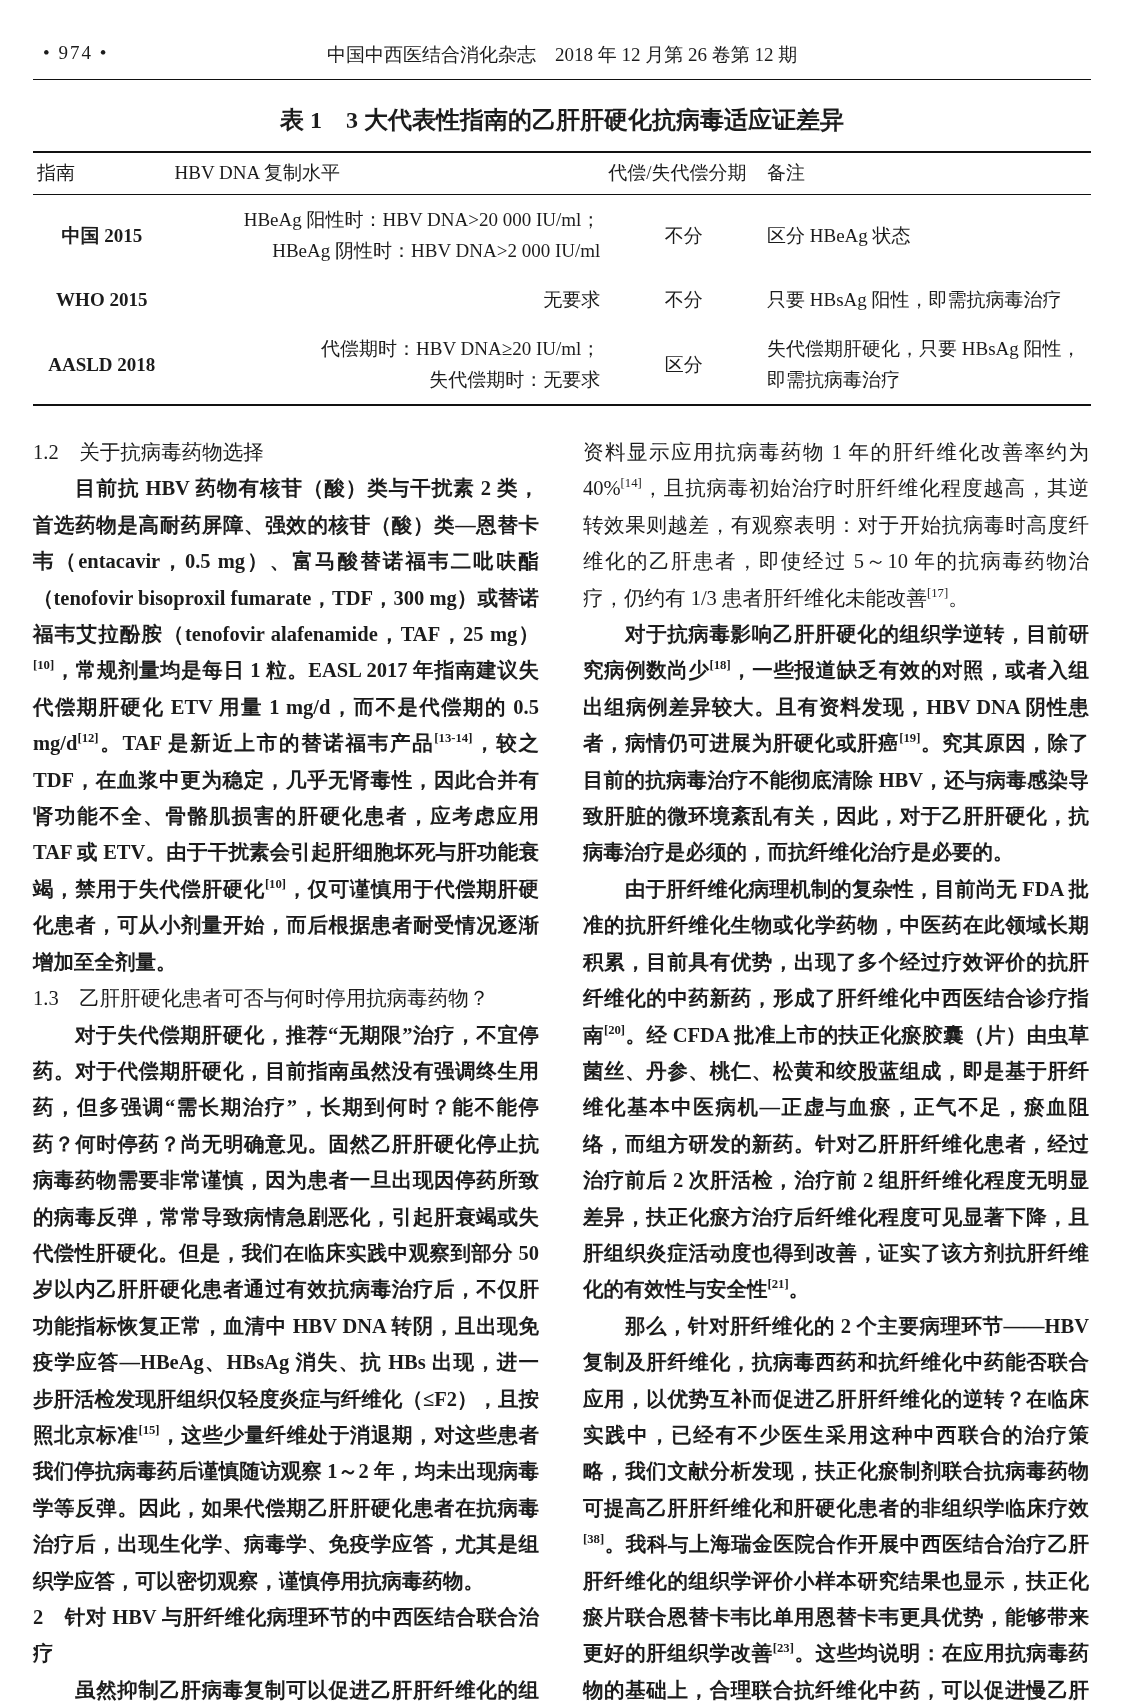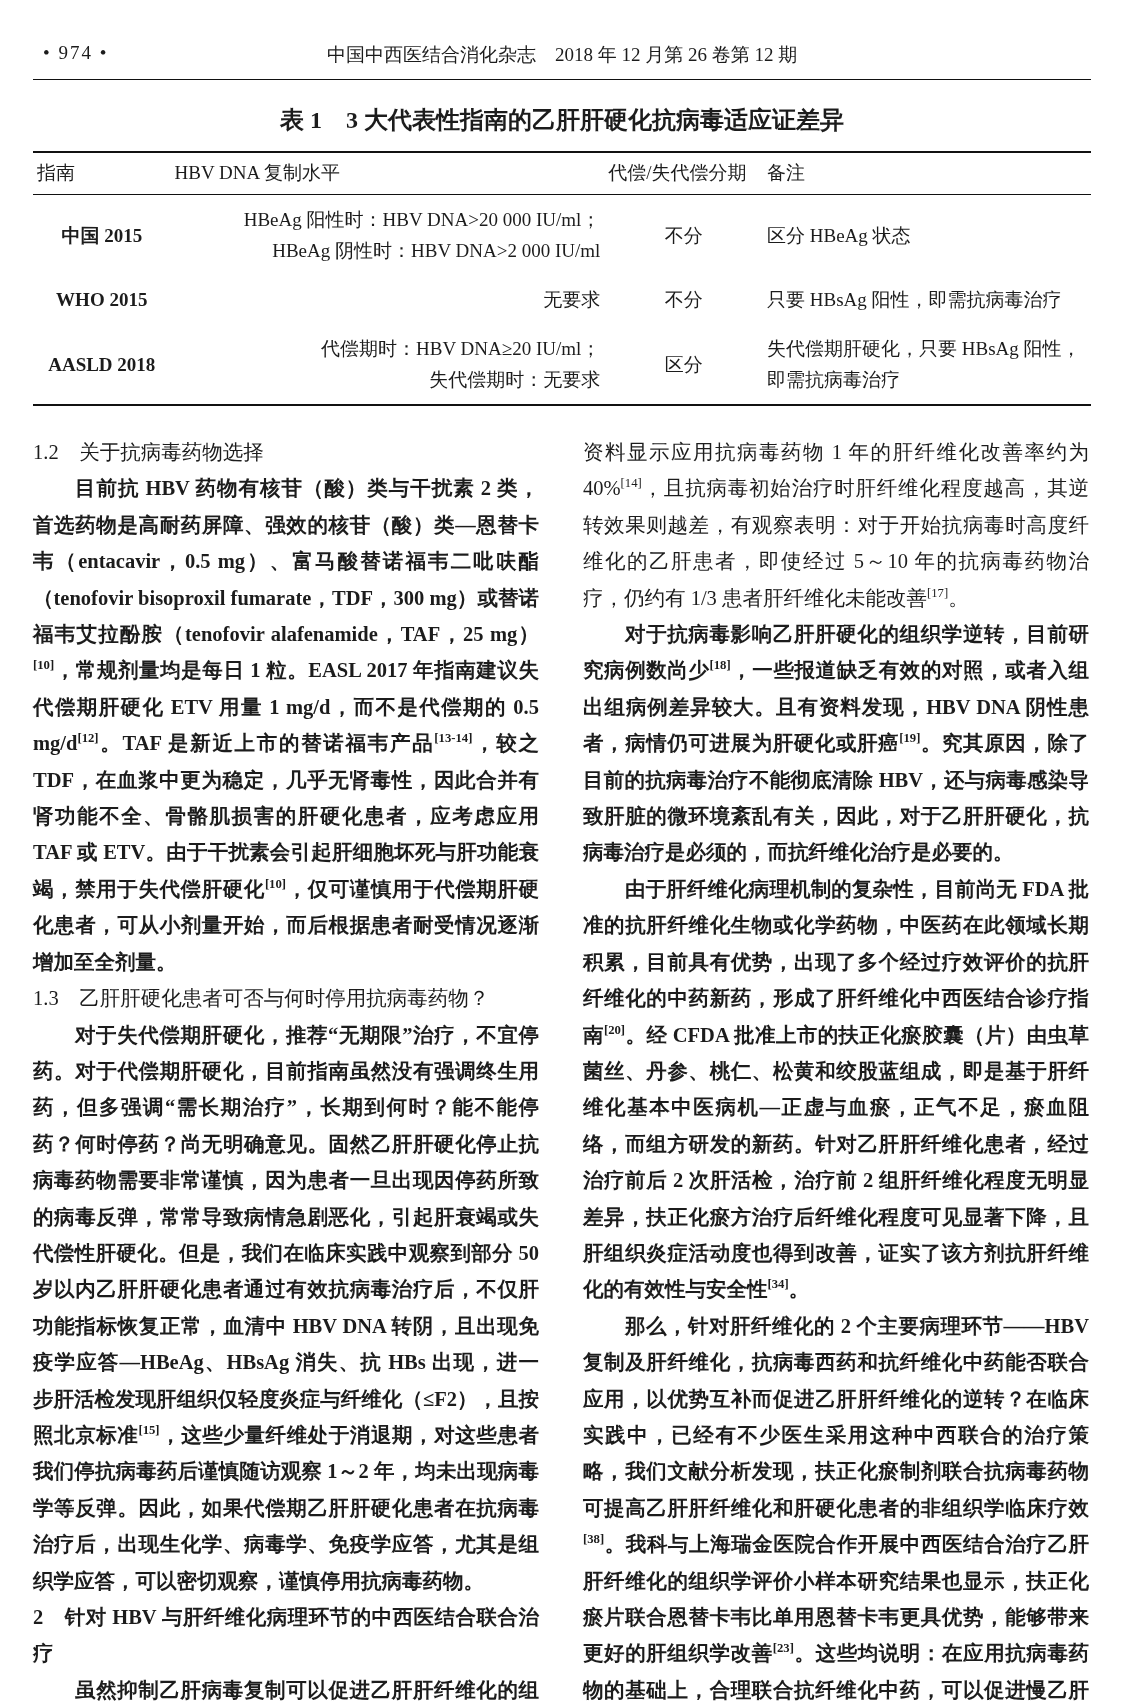--- a/index.html
+++ b/index.html
@@ -133,18 +133,18 @@
         <div class="blk-h3">1.2　关于抗病毒药物选择</div>
         <p class="blk-p">目前抗 HBV 药物有核苷（酸）类与干扰素 2 类，首选药物是高耐药屏障、强效的核苷（酸）类—恩替卡韦（entacavir，0.5 mg）、富马酸替诺福韦二吡呋酯（tenofovir bisoproxil fumarate，TDF，300 mg）或替诺福韦艾拉酚胺（tenofovir alafenamide，TAF，25 mg）<sup class="cite">[10]</sup>，常规剂量均是每日 1 粒。EASL 2017 年指南建议失代偿期肝硬化 ETV 用量 1 mg/d，而不是代偿期的 0.5 mg/d<sup class="cite">[12]</sup>。TAF 是新近上市的替诺福韦产品<sup class="cite">[13-14]</sup>，较之 TDF，在血浆中更为稳定，几乎无肾毒性，因此合并有肾功能不全、骨骼肌损害的肝硬化患者，应考虑应用 TAF 或 ETV。由于干扰素会引起肝细胞坏死与肝功能衰竭，禁用于失代偿肝硬化<sup class="cite">[10]</sup>，仅可谨慎用于代偿期肝硬化患者，可从小剂量开始，而后根据患者耐受情况逐渐增加至全剂量。</p>
         <div class="blk-h3">1.3　乙肝肝硬化患者可否与何时停用抗病毒药物？</div>
         <p class="blk-p">对于失代偿期肝硬化，推荐“无期限”治疗，不宜停药。对于代偿期肝硬化，目前指南虽然没有强调终生用药，但多强调“需长期治疗”，长期到何时？能不能停药？何时停药？尚无明确意见。固然乙肝肝硬化停止抗病毒药物需要非常谨慎，因为患者一旦出现因停药所致的病毒反弹，常常导致病情急剧恶化，引起肝衰竭或失代偿性肝硬化。但是，我们在临床实践中观察到部分 50 岁以内乙肝肝硬化患者通过有效抗病毒治疗后，不仅肝功能指标恢复正常，血清中 HBV DNA 转阴，且出现免疫学应答—HBeAg、HBsAg 消失、抗 HBs 出现，进一步肝活检发现肝组织仅轻度炎症与纤维化（≤F2），且按照北京标准<sup class="cite">[15]</sup>，这些少量纤维处于消退期，对这些患者我们停抗病毒药后谨慎随访观察 1～2 年，均未出现病毒学等反弹。因此，如果代偿期乙肝肝硬化患者在抗病毒治疗后，出现生化学、病毒学、免疫学应答，尤其是组织学应答，可以密切观察，谨慎停用抗病毒药物。</p>
         <div class="blk-h2">2　针对 HBV 与肝纤维化病理环节的中西医结合联合治疗</div>
         <p class="blk-p">虽然抑制乙肝病毒复制可以促进乙肝肝纤维化的组织学病理的改善，但是这种病因治疗有一定局限性：一是核苷（酸）类似物治疗肝纤维化疗效有限，</p>
       </div>
     <div class="col">
         <p class="blk-pcont">资料显示应用抗病毒药物 1 年的肝纤维化改善率约为 40%<sup class="cite">[14]</sup>，且抗病毒初始治疗时肝纤维化程度越高，其逆转效果则越差，有观察表明：对于开始抗病毒时高度纤维化的乙肝患者，即使经过 5～10 年的抗病毒药物治疗，仍约有 1/3 患者肝纤维化未能改善<sup class="cite">[17]</sup>。</p>
         <p class="blk-p">对于抗病毒影响乙肝肝硬化的组织学逆转，目前研究病例数尚少<sup class="cite">[18]</sup>，一些报道缺乏有效的对照，或者入组出组病例差异较大。且有资料发现，HBV DNA 阴性患者，病情仍可进展为肝硬化或肝癌<sup class="cite">[19]</sup>。究其原因，除了目前的抗病毒治疗不能彻底清除 HBV，还与病毒感染导致肝脏的微环境紊乱有关，因此，对于乙肝肝硬化，抗病毒治疗是必须的，而抗纤维化治疗是必要的。</p>
-        <p class="blk-p">由于肝纤维化病理机制的复杂性，目前尚无 FDA 批准的抗肝纤维化生物或化学药物，中医药在此领域长期积累，目前具有优势，出现了多个经过疗效评价的抗肝纤维化的中药新药，形成了肝纤维化中西医结合诊疗指南<sup class="cite">[20]</sup>。经 CFDA 批准上市的扶正化瘀胶囊（片）由虫草菌丝、丹参、桃仁、松黄和绞股蓝组成，即是基于肝纤维化基本中医病机—正虚与血瘀，正气不足，瘀血阻络，而组方研发的新药。针对乙肝肝纤维化患者，经过治疗前后 2 次肝活检，治疗前 2 组肝纤维化程度无明显差异，扶正化瘀方治疗后纤维化程度可见显著下降，且肝组织炎症活动度也得到改善，证实了该方剂抗肝纤维化的有效性与安全性<sup class="cite">[34]</sup>。</p>
+        <p class="blk-p">由于肝纤维化病理机制的复杂性，目前尚无 FDA 批准的抗肝纤维化生物或化学药物，中医药在此领域长期积累，目前具有优势，出现了多个经过疗效评价的抗肝纤维化的中药新药，形成了肝纤维化中西医结合诊疗指南<sup class="cite">[20]</sup>。经 CFDA 批准上市的扶正化瘀胶囊（片）由虫草菌丝、丹参、桃仁、松黄和绞股蓝组成，即是基于肝纤维化基本中医病机—正虚与血瘀，正气不足，瘀血阻络，而组方研发的新药。针对乙肝肝纤维化患者，经过治疗前后 2 次肝活检，治疗前 2 组肝纤维化程度无明显差异，扶正化瘀方治疗后纤维化程度可见显著下降，且肝组织炎症活动度也得到改善，证实了该方剂抗肝纤维化的有效性与安全性<sup class="cite">[21]</sup>。</p>
         <p class="blk-p">那么，针对肝纤维化的 2 个主要病理环节——HBV 复制及肝纤维化，抗病毒西药和抗纤维化中药能否联合应用，以优势互补而促进乙肝肝纤维化的逆转？在临床实践中，已经有不少医生采用这种中西联合的治疗策略，我们文献分析发现，扶正化瘀制剂联合抗病毒药物可提高乙肝肝纤维化和肝硬化患者的非组织学临床疗效<sup class="cite">[38]</sup>。我科与上海瑞金医院合作开展中西医结合治疗乙肝肝纤维化的组织学评价小样本研究结果也显示，扶正化瘀片联合恩替卡韦比单用恩替卡韦更具优势，能够带来更好的肝组织学改善<sup class="cite">[23]</sup>。这些均说明：在应用抗病毒药物的基础上，合理联合抗纤维化中药，可以促进慢乙肝的肝</p>
       </div>
   </div>
 
 </div>
 
 </body></html>

